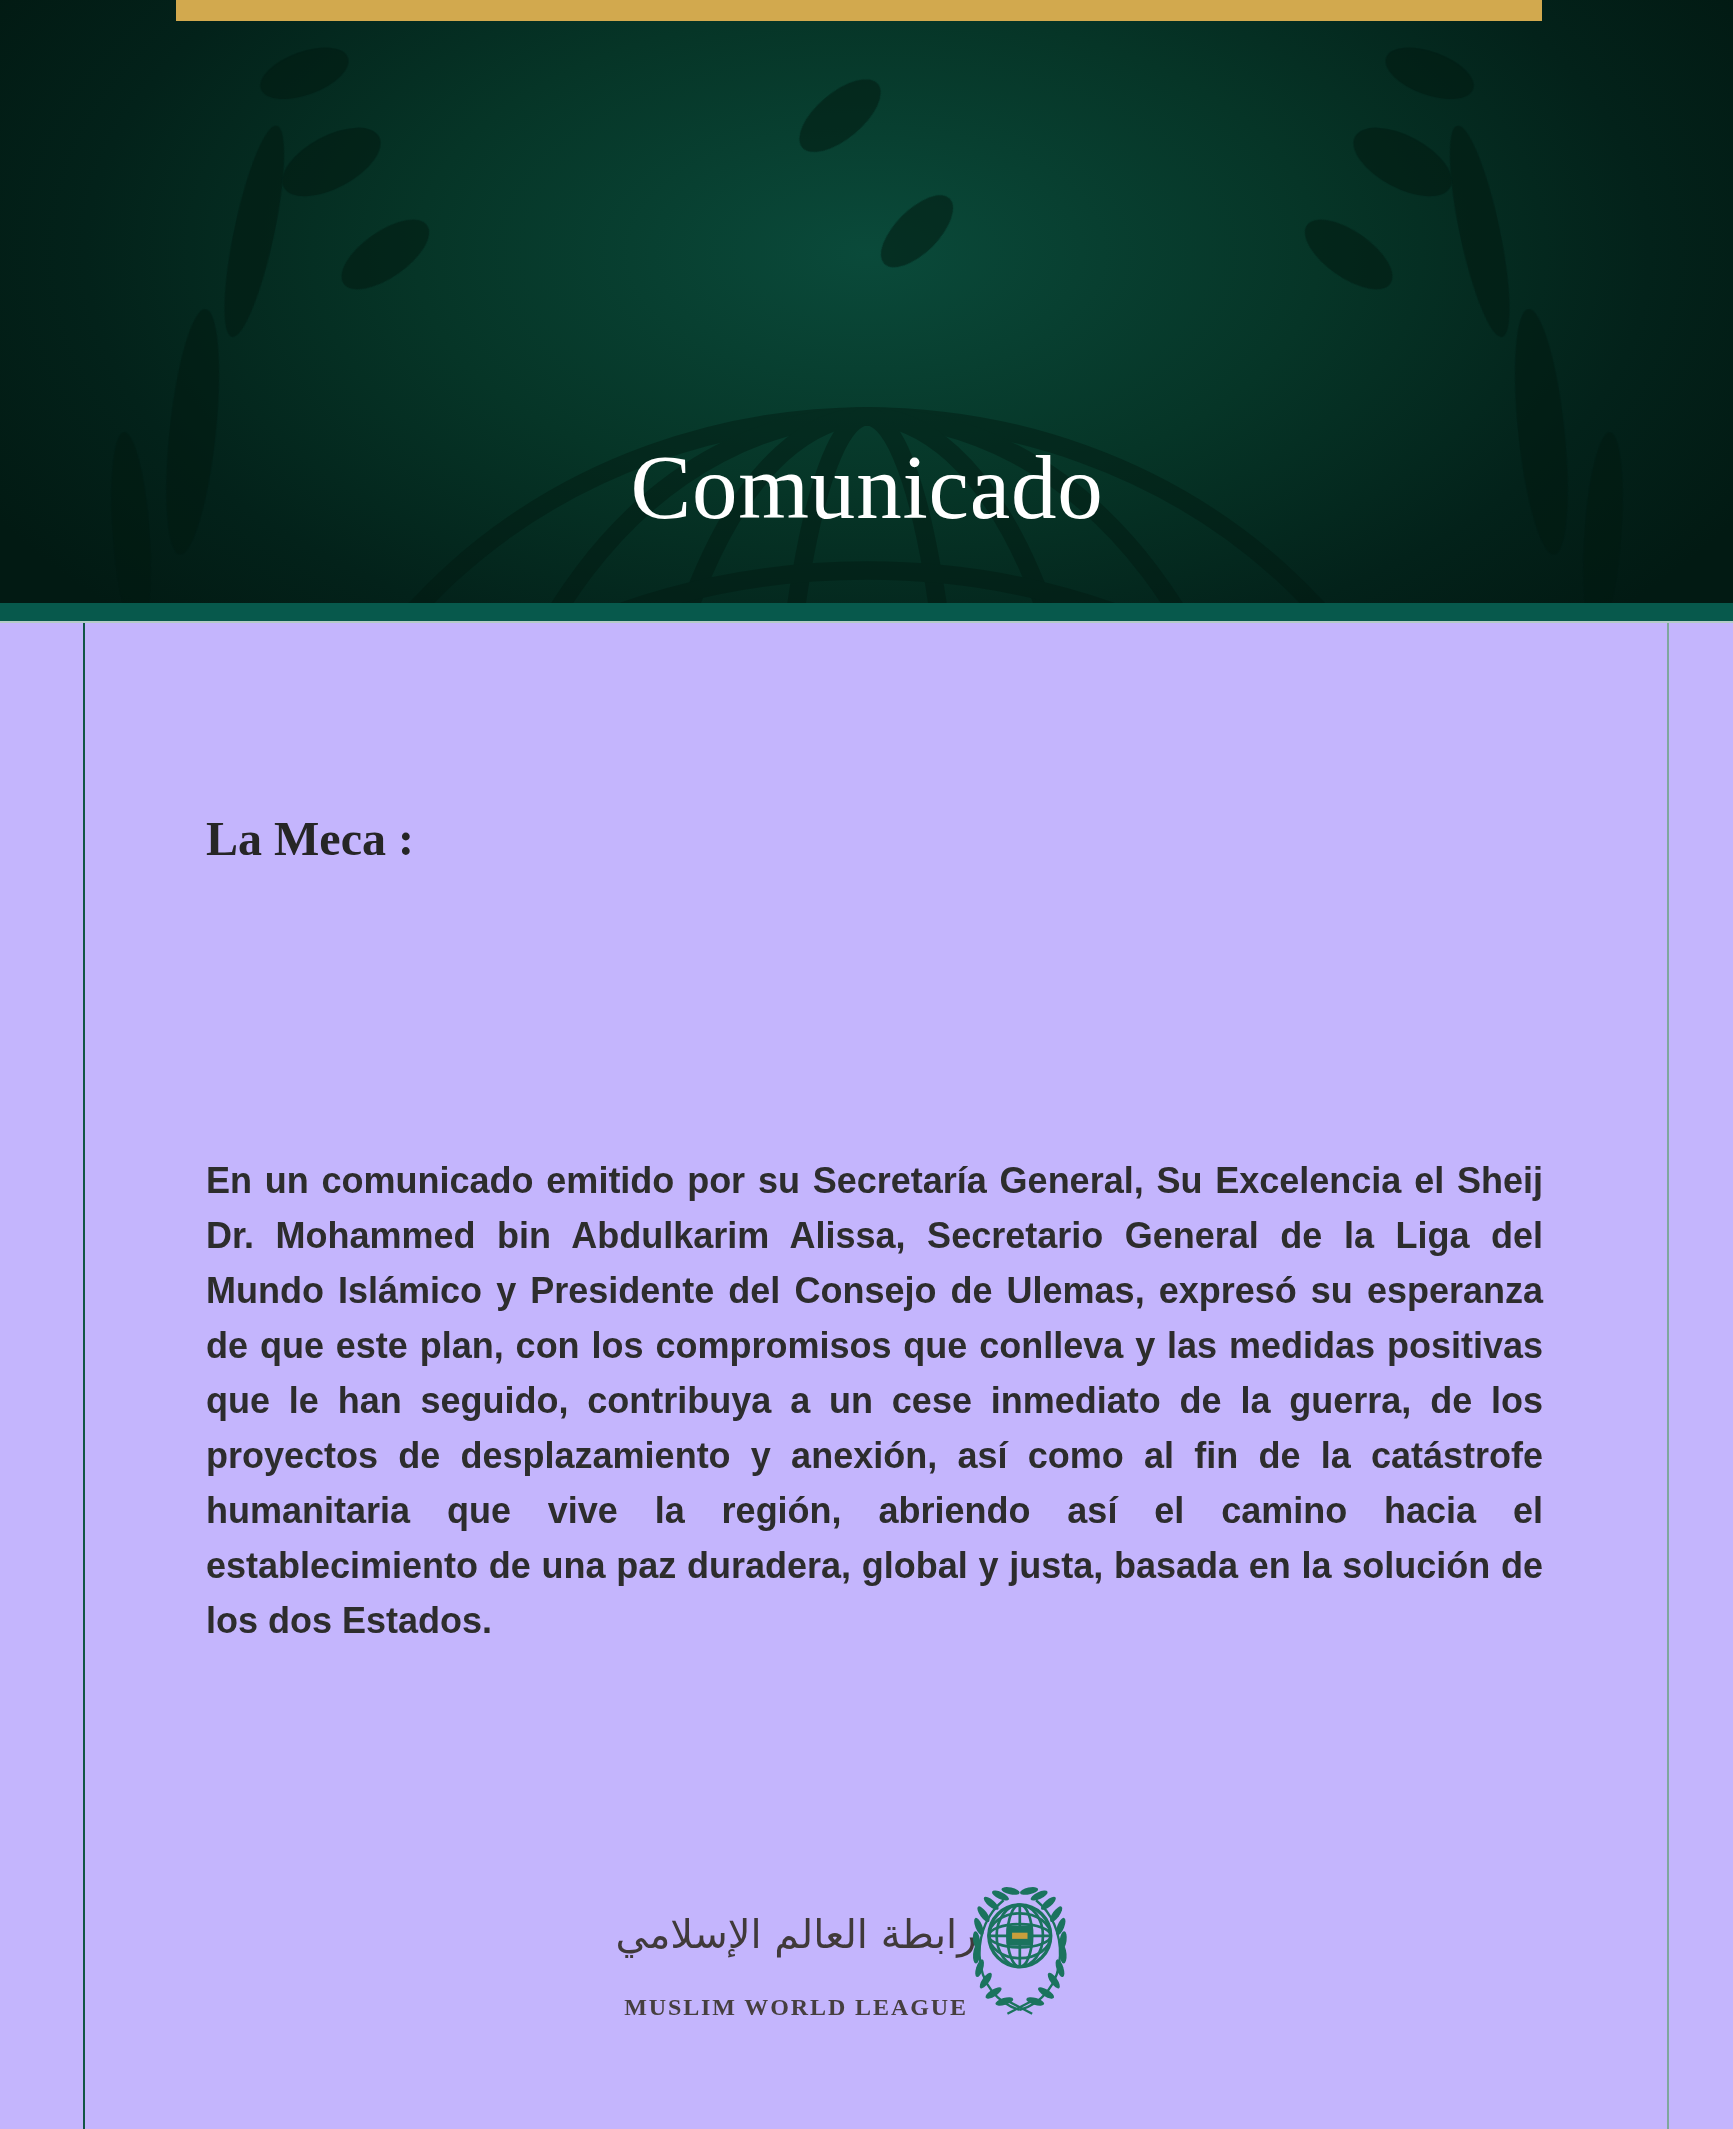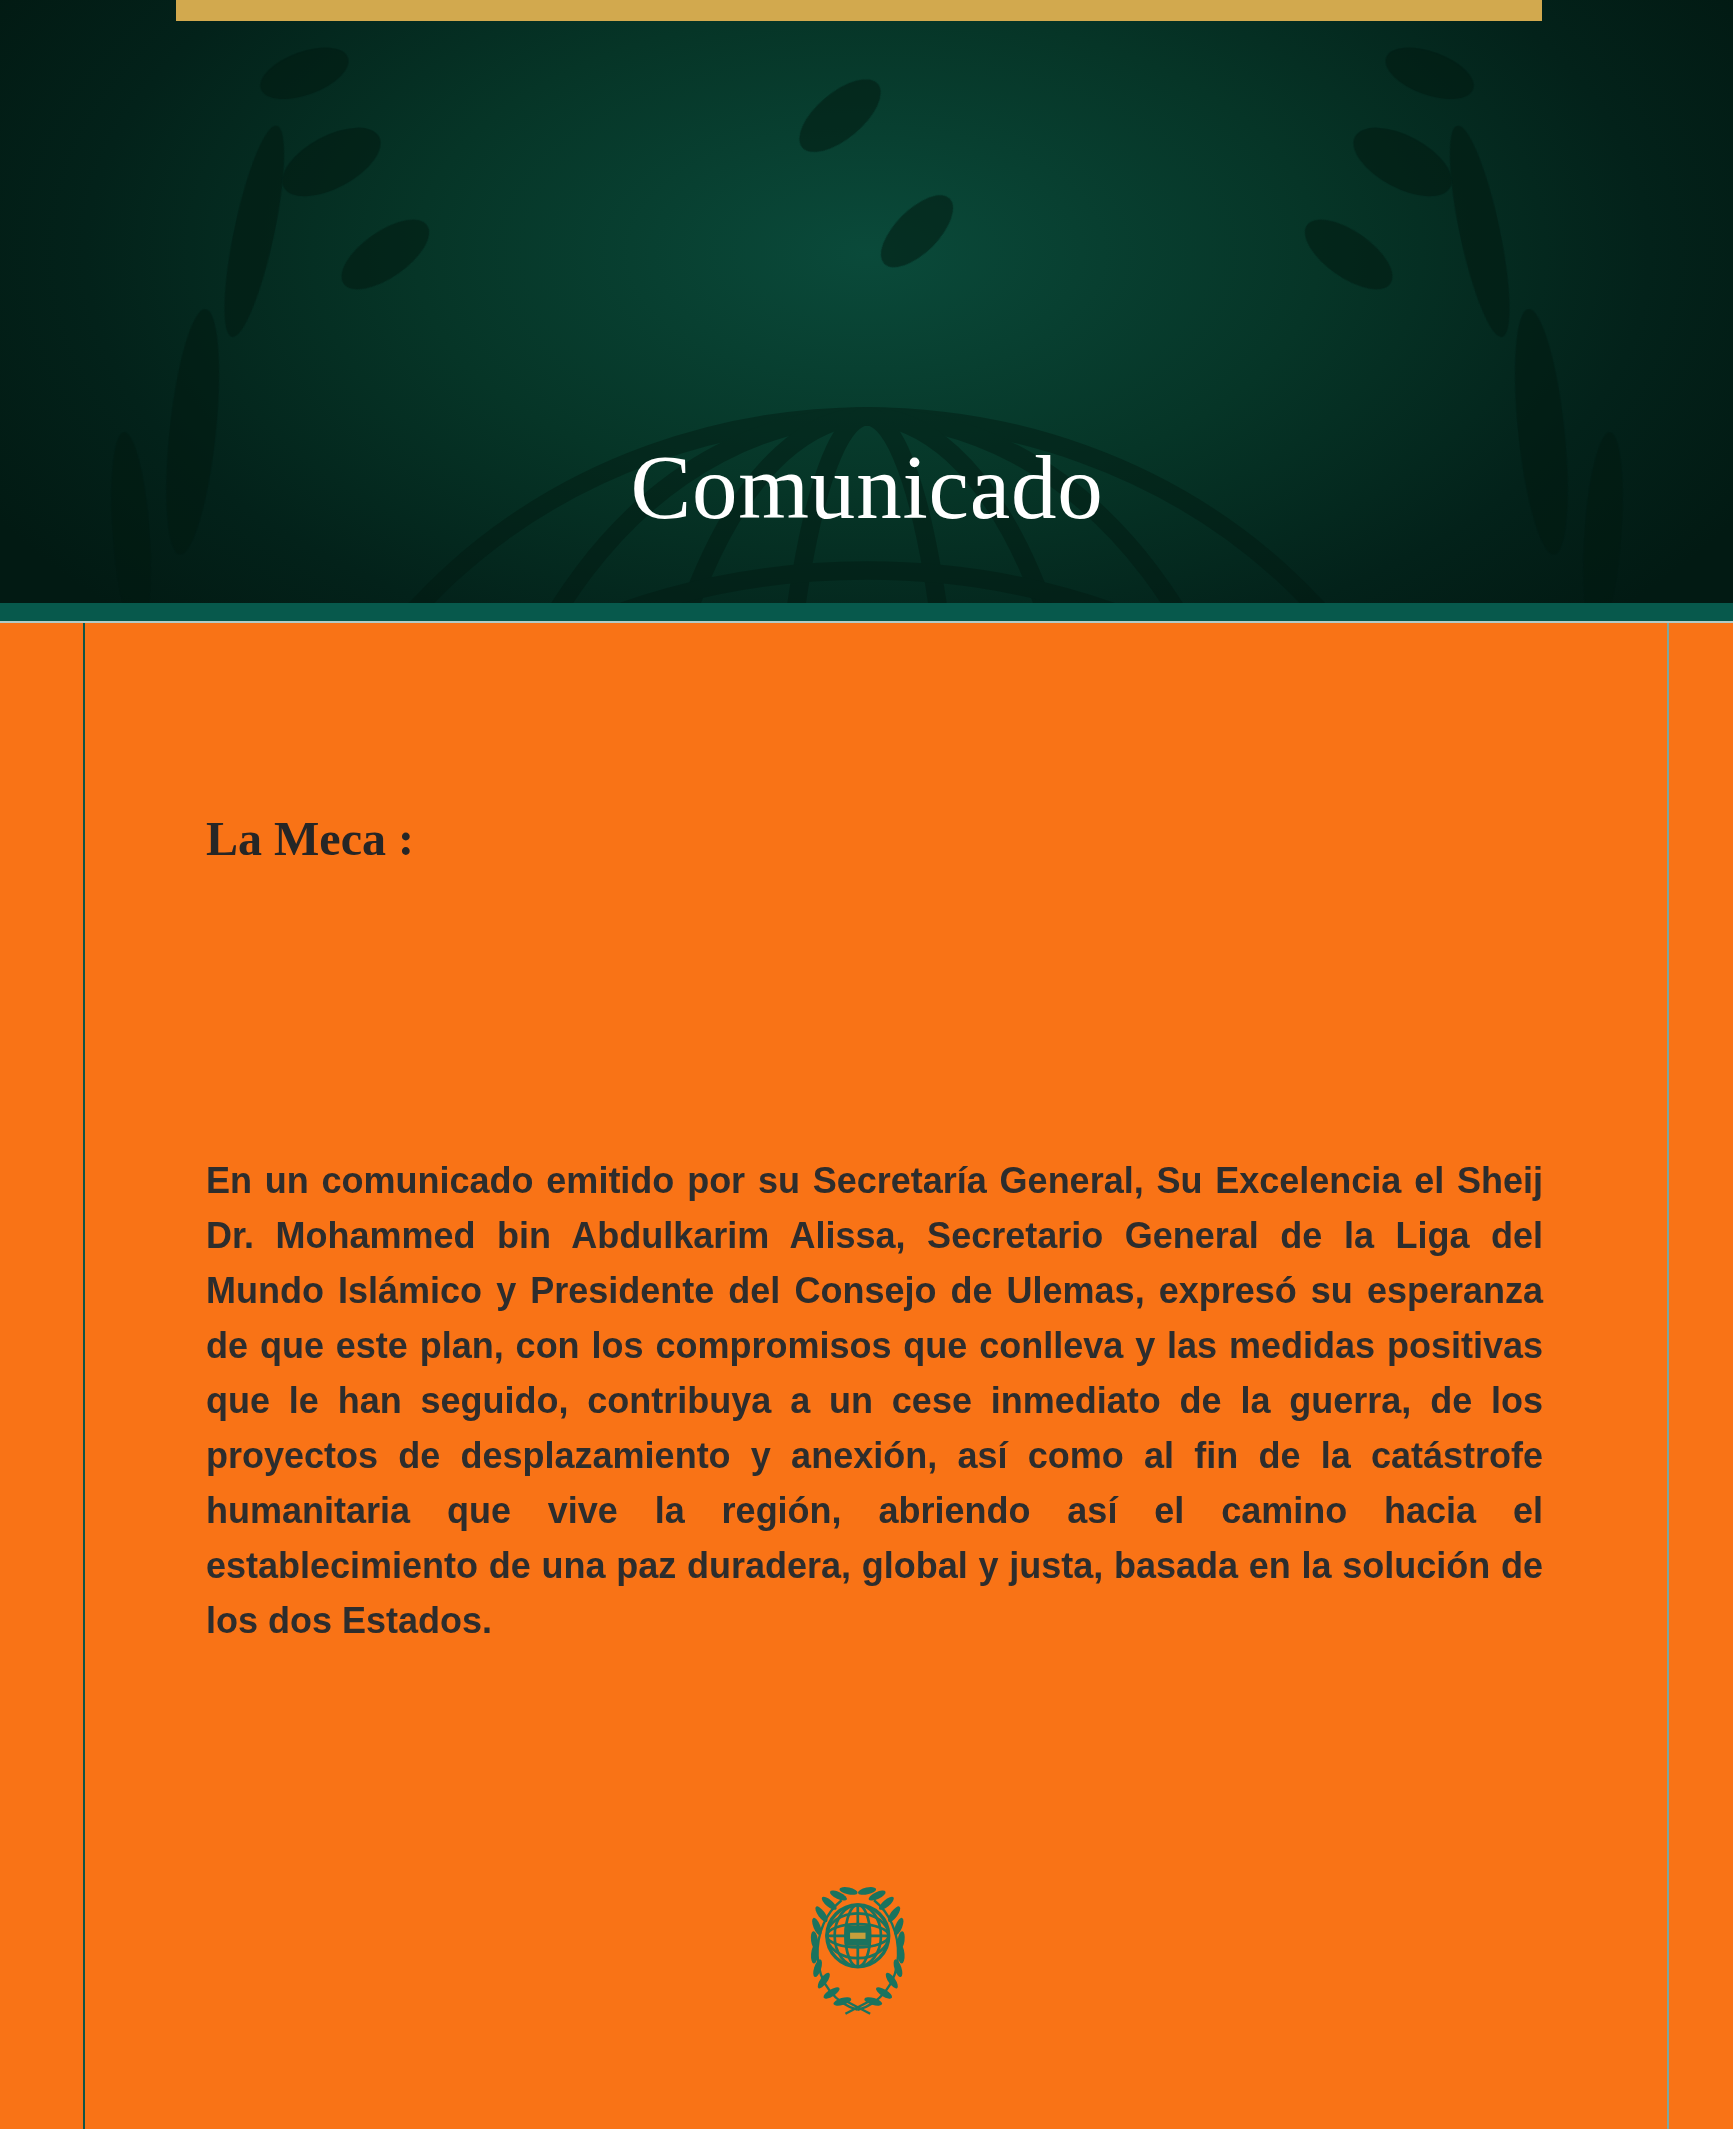--- a/index.html
+++ b/index.html
@@ -1,19 +1,19 @@
 <!DOCTYPE html>
 <html style="font-size:12.3px"><head>
 <meta charset="utf-8">
 <style>
   html,body{margin:0;padding:0;background:#e8e8e8;}
   .page{
     position:relative;
     width:1734px;height:2129px;
-    background:#f97316;
+    background:#c4b5fd;
     overflow:hidden;
     font-family:"Liberation Sans", sans-serif;
     text-decoration:underline;
   }
 
   
   .header{
     position:absolute;left:0;top:0;width:1734px;height:603px;
     background:
       radial-gradient(ellipse 1002px 539px at 50% 42%, #0a4a3a 0%, #063527 45%, #03221a 78%, #021a13 100%);
@@ -147,20 +147,24 @@
   <div class="frame-line left"></div>
   <div class="frame-line right"></div>
 
   <h2 class="section-heading">La Meca :</h2>
 
 
   <p class="para p2">En un comunicado emitido por su Secretaría General, Su Excelencia el Sheij Dr. Mohammed bin Abdulkarim Alissa, Secretario General de la Liga del Mundo Islámico y Presidente del Consejo de Ulemas, expresó su esperanza de que este plan, con los compromisos que conlleva y las medidas positivas que le han seguido, contribuya a un cese inmediato de la guerra, de los proyectos de desplazamiento y anexión, así como al fin de la catástrofe humanitaria que vive la región, abriendo así el camino hacia el establecimiento de una paz duradera, global y justa, basada en la solución de los dos Estados.</p>
 
   <div class="logo-group">
 
+    <div class="logo-text-col">
+      <span class="logo-arabic" dir="rtl">رابطة العالم الإسلامي</span>
+      <span class="logo-latin">MUSLIM WORLD LEAGUE</span>
+    </div>
 
     <svg class="emblem" viewBox="0 0 132 166" aria-hidden="true">
       <g fill="none" stroke="#1B735E" stroke-width="3.5">
         <circle cx="66" cy="62" r="40" stroke-width="4.5"></circle>
         <ellipse cx="66" cy="62" rx="16" ry="40"></ellipse>
         <ellipse cx="66" cy="62" rx="30" ry="40"></ellipse>
         <line x1="66" y1="22" x2="66" y2="102"></line>
         <ellipse cx="66" cy="62" rx="40" ry="15"></ellipse>
         <ellipse cx="66" cy="62" rx="40" ry="29"></ellipse>
         <line x1="26" y1="62" x2="106" y2="62"></line>

